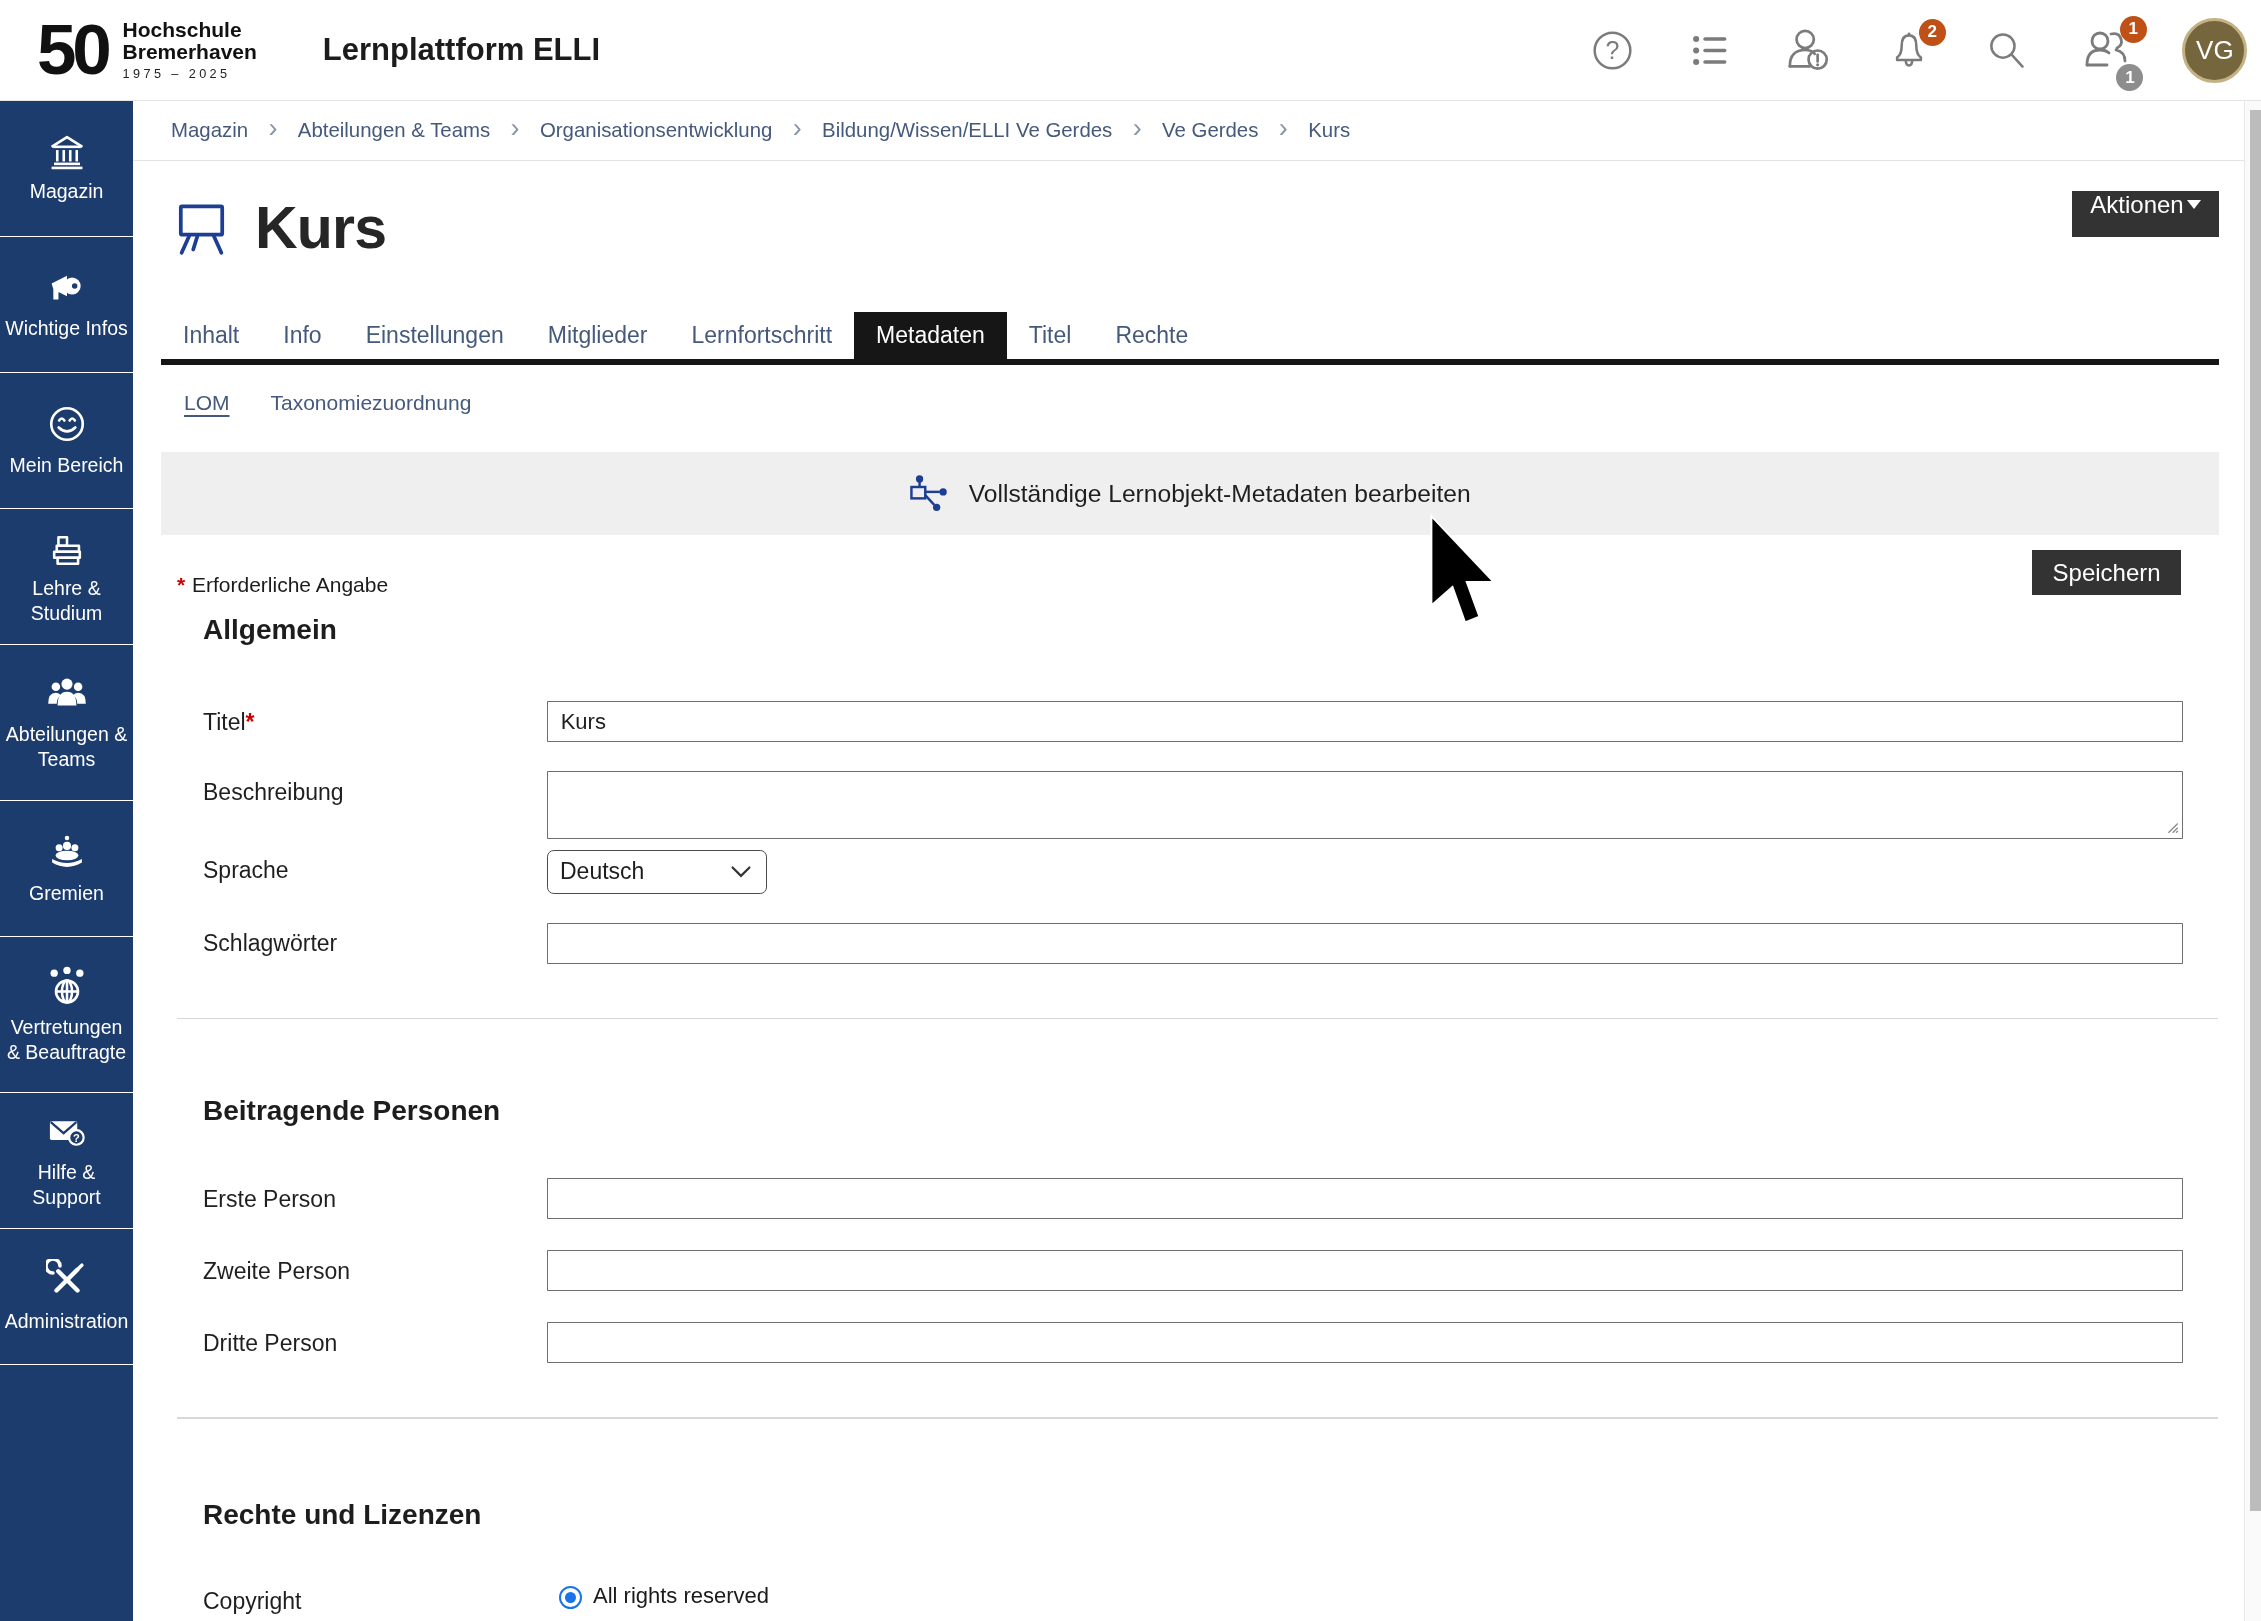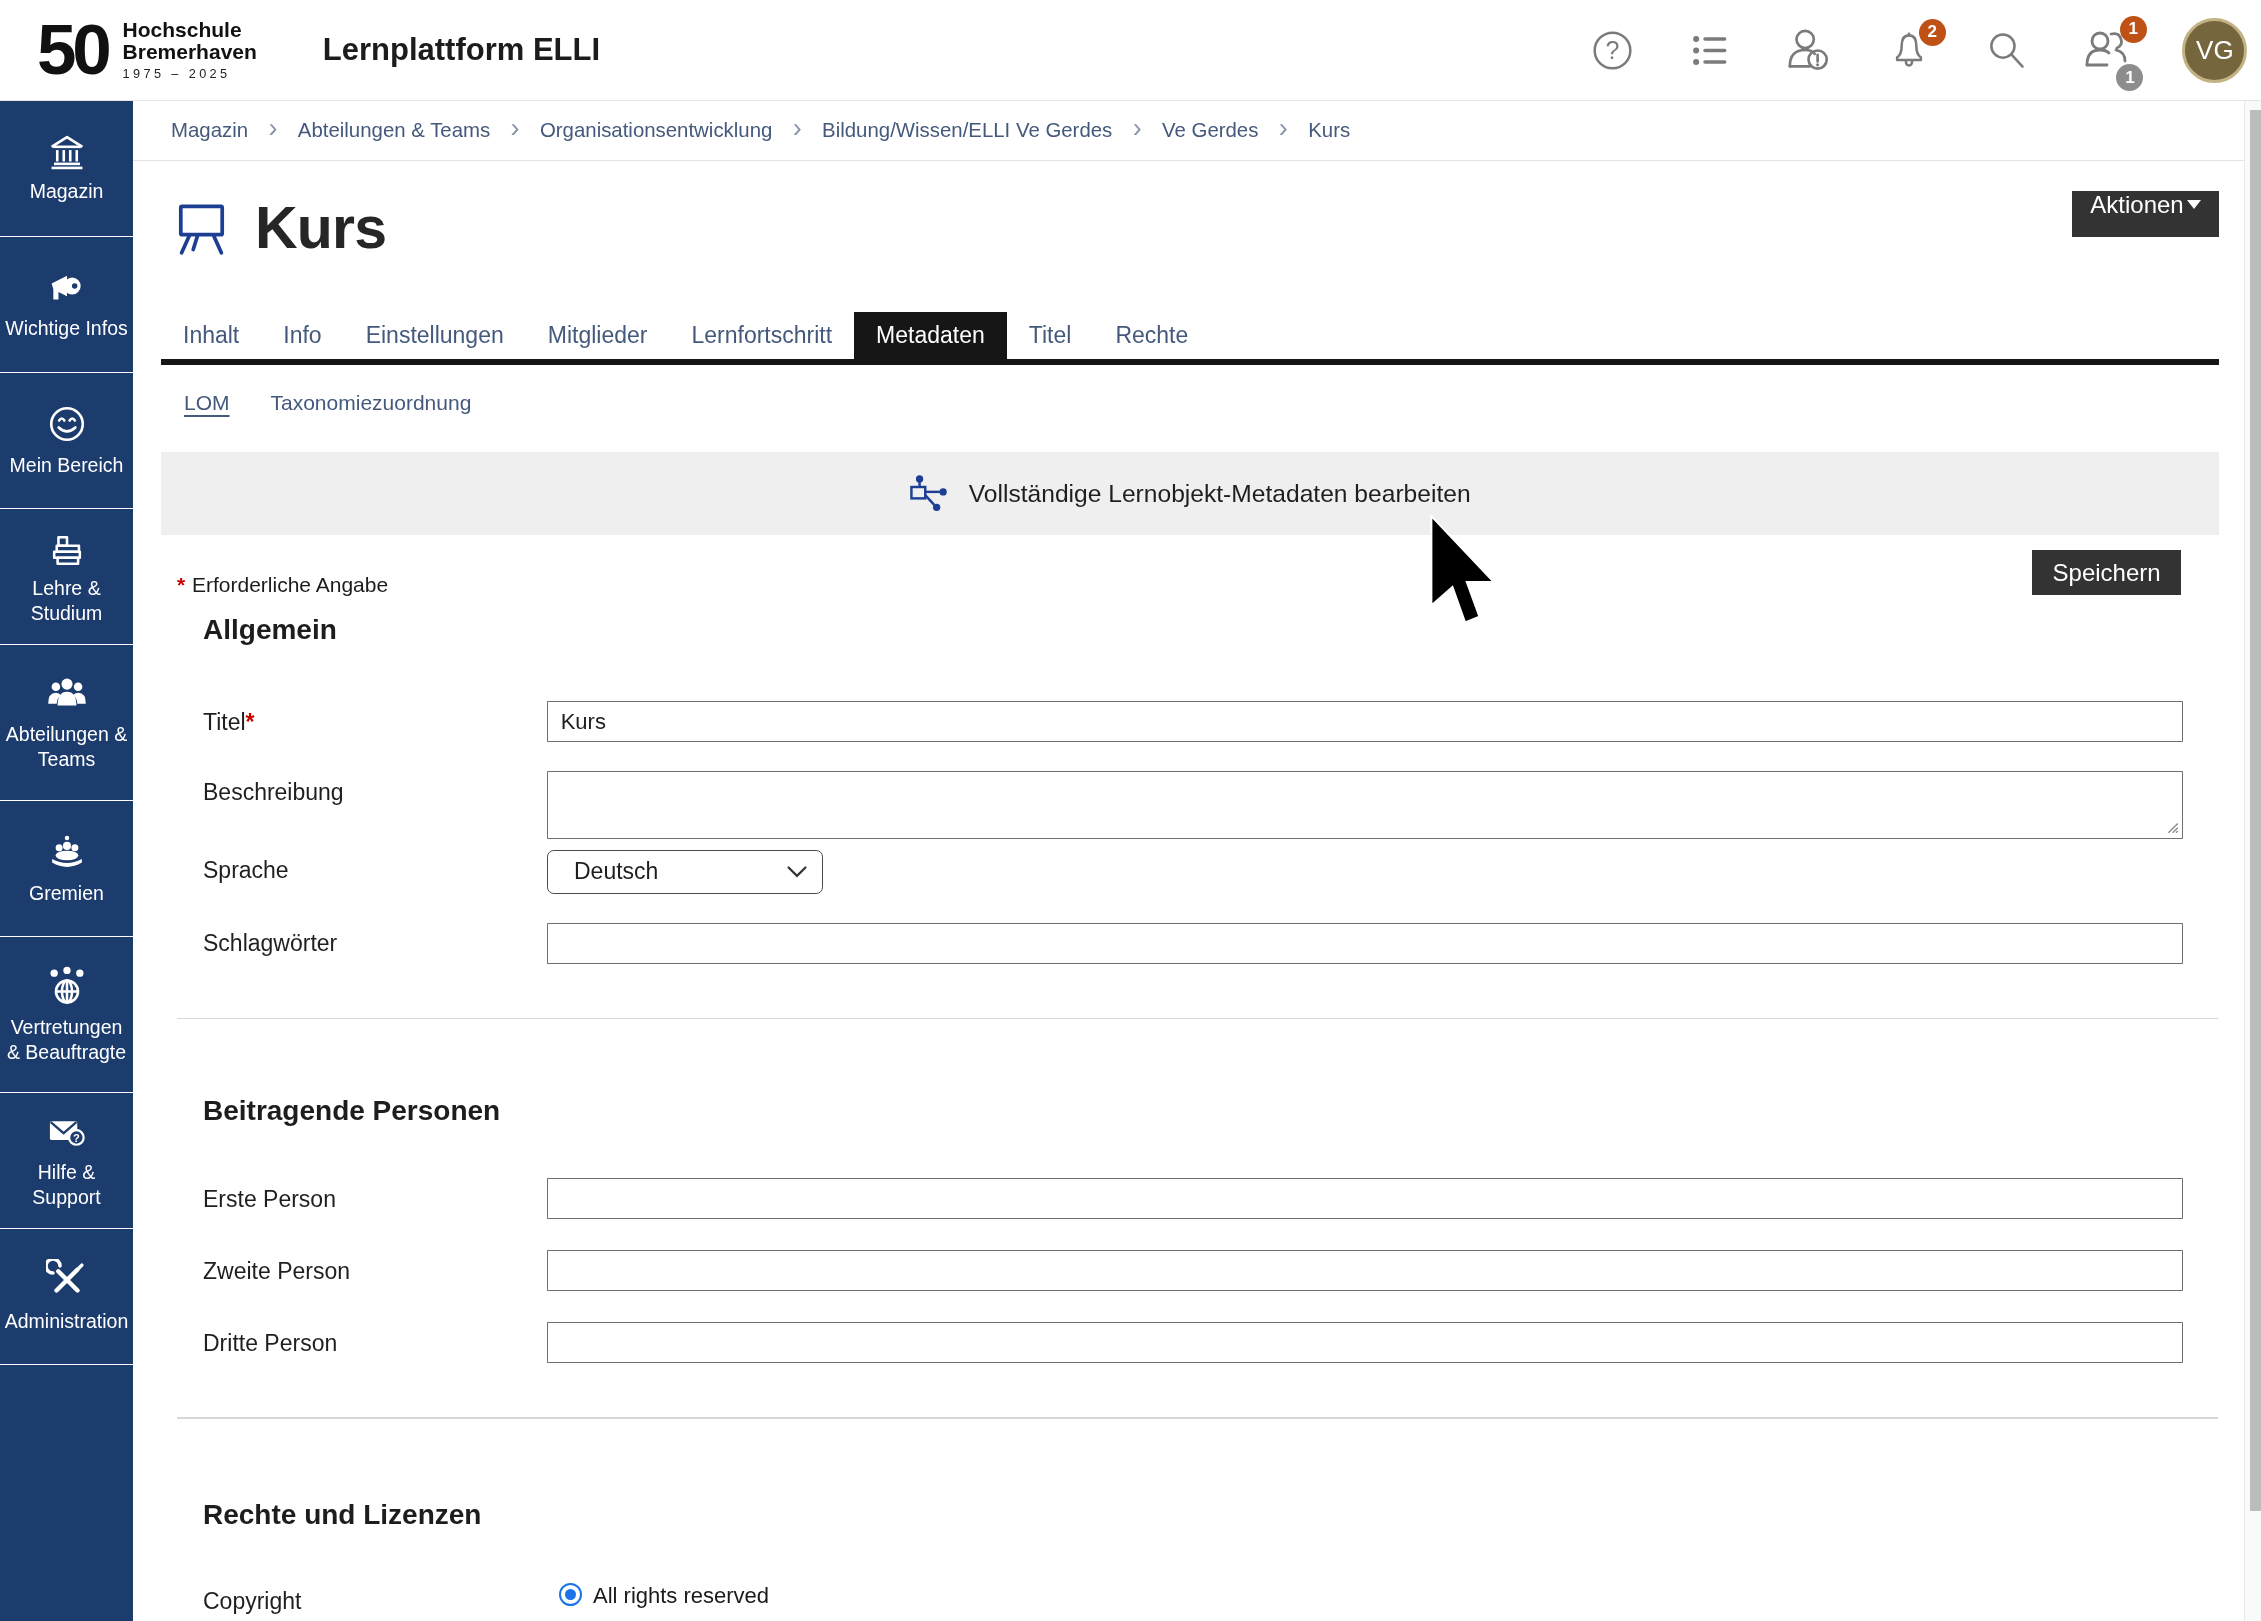--- a/index.html
+++ b/index.html
@@ -60,25 +60,25 @@
   .req-star { color:#cc0000; font-weight:700; margin-right:6.8px; }
   .section-h { margin:17px 0 0 70px; font-size:28px; font-weight:700; color:#1d1d1d; }
   .frow { display:flex; margin-left:70px; align-items:flex-start; }
   .flabel { width:344px; font-size:23px; color:#1f1f1f; padding-top:7.6px; }
   .finput { width:1636px; height:41px; border:1.7px solid #6f6f6f; border-radius:0.8px; background:#fff;
             font-size:22px; padding:0 12.7px; font-family:inherit; color:#1e1e1e; }
   .ta-wrap { position:relative; width:1636px; }
   .ftextarea { width:1636px; height:68px; border:1.7px solid #6f6f6f; border-radius:0.8px; background:#fff;
                font-size:22px; padding:6.8px 12.7px; font-family:inherit; resize:none; display:block; }
   .grip { position:absolute; right:4.2px; bottom:6px; }
-  .fselect { width:276px; height:44px; border:1.7px solid #4a4a4a; border-radius:6.8px; background:#fff;
-             display:flex; align-items:center; font-size:23px; padding:0 26px; position:relative; cursor:pointer; }
+  .fselect { width:220px; height:44px; border:1.7px solid #4a4a4a; border-radius:6.8px; background:#fff;
+             display:flex; align-items:center; font-size:23px; padding:0 12px; position:relative; cursor:pointer; }
   .fselect svg { position:absolute; right:13.6px; top:13.6px; }
   .divider { margin:54px 0 0 44px; width:2041px; height:1.7px; background:#d8d8d8; }
-  .radio-group { display:flex; align-items:flex-start; gap:11px; padding-top:3.4px; padding-left:12px; }
+  .radio-group { display:flex; align-items:flex-end; gap:11px; padding-top:3.4px; padding-left:12px; }
   .radio-outer { width:23px; height:23px; border:2.5px solid #1a73e8; border-radius:50%; background:#fff;
                  display:flex; align-items:center; justify-content:center; cursor:pointer; }
   .radio-dot { width:11px; height:11px; border-radius:50%; background:#1a73e8; }
   .radio-label { font-size:22px; color:#1a1a1a; }
   
   .row-titel { margin-top:55px; }
   .row-beschreibung { margin-top:29px; }
   .row-sprache { margin-top:10.2px; }
   .row-schlagwoerter { margin-top:29px; }
   .h-beitragende { margin-top:76px; }

